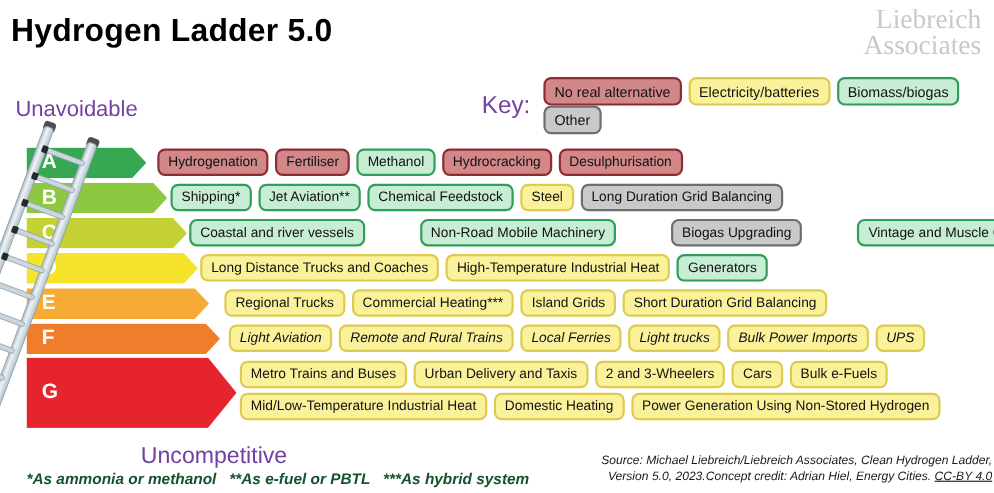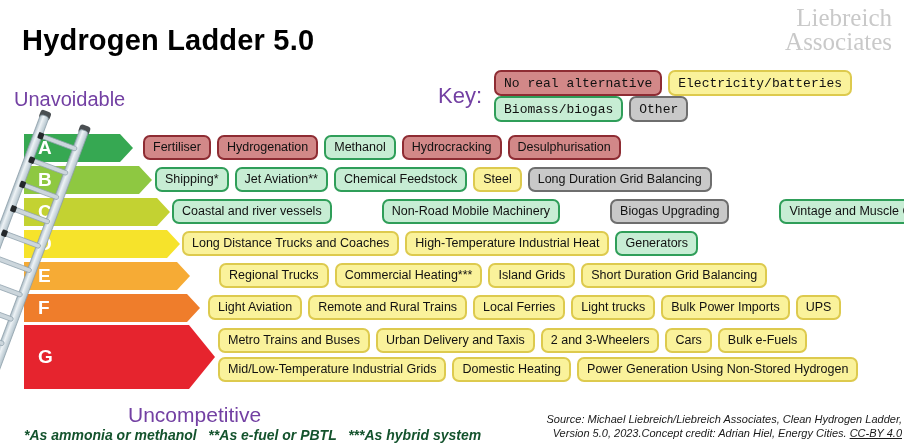--- a/index.html
+++ b/index.html
@@ -2,21 +2,21 @@
 <html><head>
 <meta charset="utf-8">
 <style>
   html,body{margin:0;padding:0;background:#fff;}
   .stage{
     position:relative;width:904px;height:448px;background:#ffffff;
     font-family:"Liberation Sans",sans-serif;overflow:hidden;
     border-right:1px solid #777;
   }
   .title{
-    position:absolute;left:10px;top:12px;margin:12px;
+    position:absolute;left:10px;top:12px;margin:0;
     font-size:29px;font-weight:bold;color:#000;letter-spacing:0.2px;
   }
   .logo{
     position:absolute;right:12px;top:6px;text-align:right;
     font-family:"Liberation Serif",serif;color:#c9c9c9;font-size:25px;line-height:24px;
   }
   .logo .l1{}
   .axis-top{
     position:absolute;left:14px;top:88px;
     color:var(--purple);font-size:20px;
@@ -25,21 +25,21 @@
     position:absolute;left:128px;top:403px;
     color:var(--purple);font-size:21px;
   }
   .key-row{position:absolute;left:438px;top:70px;display:flex;align-items:center;}
   .key-label{color:var(--purple);font-size:22px;margin-right:12px;}
   .pill{
     display:inline-flex;align-items:center;height:21px;
     border-radius:7px;border:2px solid #000;padding:0 8px;margin-right:6px;
     font-size:12.5px;color:#111;white-space:nowrap;line-height:1;
   }
-  .key-row .pill{height:22px;font-size:13px;font-family:Liberation Mono, monospace;}
+  .key-row .pill{height:22px;font-size:13px;}
   .pill.red{background:var(--red-bg);border-color:var(--red-border);}
   .pill.yellow{background:var(--yellow-bg);border-color:var(--yellow-border);}
   .pill.green{background:var(--green-bg);border-color:var(--green-border);}
   .pill.gray{background:var(--gray-bg);border-color:var(--gray-border);}
   .arrow{
     position:absolute;left:24px;display:flex;align-items:center;
     color:#fff;font-weight:bold;font-size:19px;padding-left:14px;box-sizing:border-box;
   }
   .pill-line{position:absolute;display:flex;align-items:center;}
   .ladder{position:absolute;left:0;top:0;z-index:6;pointer-events:none;}
@@ -70,22 +70,22 @@
     <span id="key-pills"><span class="pill red">No real alternative</span><span class="pill yellow">Electricity/batteries</span><span class="pill green">Biomass/biogas</span><span class="pill gray">Other</span></span>
   </div>
 
   <div class="axis-top">Unavoidable</div>
 
   <div id="rows">
       <div class="arrow" style="top: 134px; width: 109px; height: 28px; background: rgb(54, 168, 82); clip-path: polygon(0px 0px, calc(100% - 13px) 0px, 100% 50%, calc(100% - 13px) 100%, 0px 100%);">
         <span>A</span>
       </div>
       <div class="pill-line" style="left: 143px; top: 135px;">
+        <span class="pill red">Hydrogenation</span>
         <span class="pill red">Fertiliser</span>
-        <span class="pill red">Hydrogenation</span>
         <span class="pill green">Methanol</span>
         <span class="pill red">Hydrocracking</span>
         <span class="pill red">Desulphurisation</span>
       </div>
       <div class="arrow" style="top: 166px; width: 128px; height: 28px; background: rgb(142, 200, 65); clip-path: polygon(0px 0px, calc(100% - 13px) 0px, 100% 50%, calc(100% - 13px) 100%, 0px 100%);">
         <span>B</span>
       </div>
       <div class="pill-line" style="left: 155px; top: 167px;">
         <span class="pill green">Shipping*</span>
         <span class="pill green">Jet Aviation**</span>
@@ -106,49 +106,49 @@
         <span>D</span>
       </div>
       <div class="pill-line" style="left: 182px; top: 231px; align-items: flex-end;">
         <span class="pill yellow">Long Distance Trucks and Coaches</span>
         <span class="pill yellow">High-Temperature Industrial Heat</span>
         <span class="pill green">Generators</span>
       </div>
       <div class="arrow" style="top: 262px; width: 166px; height: 28px; background: rgb(246, 171, 53); clip-path: polygon(0px 0px, calc(100% - 13px) 0px, 100% 50%, calc(100% - 13px) 100%, 0px 100%);">
         <span>E</span>
       </div>
-      <div class="pill-line" style="left: 204px; top: 263px; padding-left: 15px;">
+      <div class="pill-line" style="left: 189px; top: 263px; padding-left: 15px;">
         <span class="pill yellow">Regional Trucks</span>
         <span class="pill yellow">Commercial Heating***</span>
         <span class="pill yellow">Island Grids</span>
         <span class="pill yellow">Short Duration Grid Balancing</span>
       </div>
       <div class="arrow" style="top: 294px; width: 176px; height: 28px; background: rgb(239, 125, 43); clip-path: polygon(0px 0px, calc(100% - 13px) 0px, 100% 50%, calc(100% - 13px) 100%, 0px 100%);">
         <span>F</span>
       </div>
-      <div class="pill-line" style="left: 208px; top: 295px;">
+      <div class="pill-line" style="left: 208px; top: 295px; font-style: italic;">
         <span class="pill yellow">Light Aviation</span>
         <span class="pill yellow">Remote and Rural Trains</span>
         <span class="pill yellow">Local Ferries</span>
         <span class="pill yellow">Light trucks</span>
         <span class="pill yellow">Bulk Power Imports</span>
         <span class="pill yellow">UPS</span>
       </div>
       <div class="arrow" style="top: 325px; width: 191px; height: 64px; background: rgb(230, 36, 46); clip-path: polygon(0px 0px, calc(100% - 26px) 0px, 100% 50%, calc(100% - 26px) 100%, 0px 100%);">
         <span>G</span>
       </div>
       <div class="pill-line" style="left: 218px; top: 328px;">
         <span class="pill yellow">Metro Trains and Buses</span>
         <span class="pill yellow">Urban Delivery and Taxis</span>
         <span class="pill yellow">2 and 3-Wheelers</span>
         <span class="pill yellow">Cars</span>
         <span class="pill yellow">Bulk e-Fuels</span>
       </div>
       <div class="pill-line" style="left: 218px; top: 357px;">
-        <span class="pill yellow">Mid/Low-Temperature Industrial Grids</span>
+        <span class="pill yellow">Mid/Low-Temperature Industrial Heat</span>
         <span class="pill yellow">Domestic Heating</span>
         <span class="pill yellow">Power Generation Using Non-Stored Hydrogen</span>
       </div>
     </div>
 
   <svg class="ladder" width="904" height="448" viewBox="0 0 904 448">
     <defs>
       <linearGradient id="railGrad" x1="0" y1="0" x2="1" y2="0">
         <stop offset="0" stop-color="#a9bac4"></stop>
         <stop offset="0.38" stop-color="#eef3f6"></stop>

